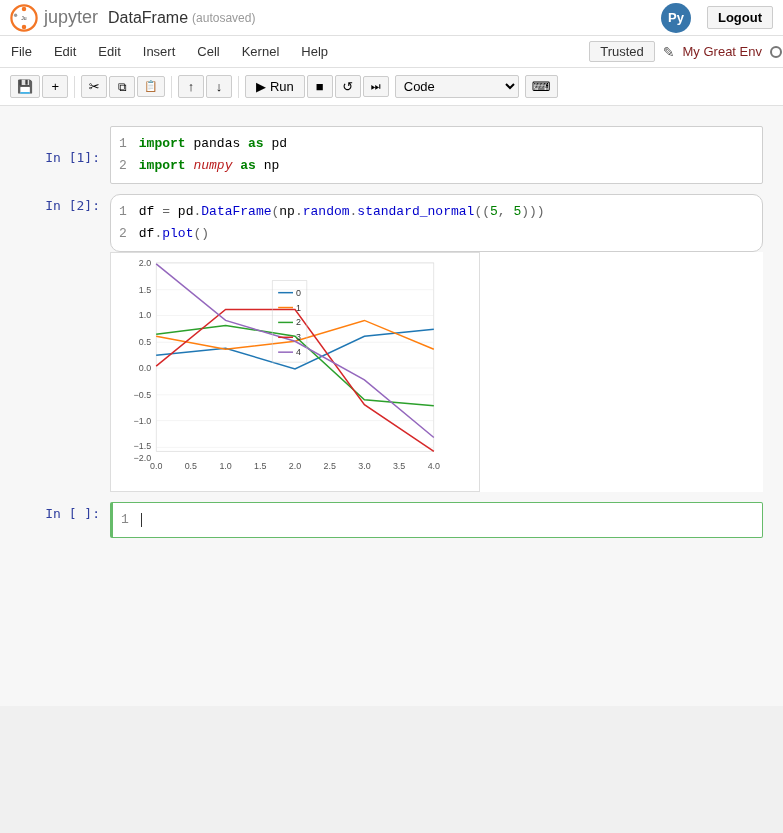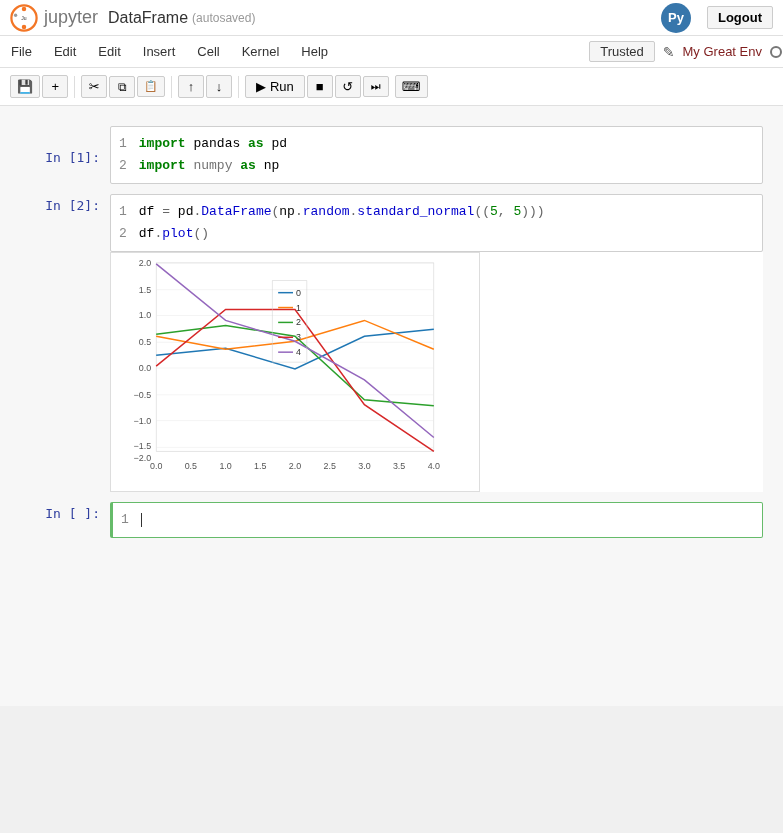--- a/index.html
+++ b/index.html
@@ -261,36 +261,41 @@
   <button class="toolbar-btn" title="Move up">↑</button>
   <button class="toolbar-btn" title="Move down">↓</button>
   <div class="toolbar-separator"></div>
   <button id="run-btn" style="border:1px solid #ccc;background:#f5f5f5;padding:3px 10px;cursor:pointer;border-radius:2px;font-size:13px;display:flex;align-items:center;gap:4px;">
     <span>▶</span>
     <span>Run</span>
   </button>
   <button class="toolbar-btn" title="Stop">■</button>
   <button class="toolbar-btn" title="Restart">↺</button>
   <button class="toolbar-btn" title="Restart &amp; Run" style="font-size:11px;">⏭</button>
+  <select id="cell-type-select" style="border:1px solid #ccc;background:#f5f5f5;padding:2px 4px;font-size:13px;border-radius:2px;cursor:pointer;margin-left:4px;">
+    <option>Code</option>
+    <option>Markdown</option>
+    <option>Raw NBConvert</option>
+  </select>
   <button class="toolbar-btn" title="Keyboard shortcuts" style="margin-left:4px;">⌨</button>
 </div>
 
 <div id="notebook-area" style="background:#f7f7f7;padding:20px 0 20px 0;min-height:600px;">
 
   <div class="cell-container" style="display:flex;align-items:center;margin:0 20px 10px 20px;">
     <div class="cell-prompt" style="width:90px;min-width:90px;text-align:right;padding-right:10px;padding-top:4px;color:#303F9F;font-size:13px;font-family:monospace;">In [1]:</div>
     <div class="cell-input" style="flex:1;background:#fff;border:1px solid #cfcfcf;border-radius:2px;padding:6px 8px;font-family:'Courier New',monospace;font-size:13px;line-height:1.7;">
       <div><span style="color:#888;margin-right:12px;user-select:none;">1</span><span class="kw" style="color:#008000;font-weight:bold;">import</span> <span style="color:#000;">pandas</span> <span class="kw" style="color:#008000;font-weight:bold;">as</span> <span style="color:#000;">pd</span></div>
-      <div><span style="color:#888;margin-right:12px;user-select:none;">2</span><span class="kw" style="color:#008000;font-weight:bold;">import</span> <span style="color:#737373;">numpy</span> <span class="kw" style="color:#008000;font-weight:bold;">as</span> <span style="color:#000;">np</span></div>
+      <div><span style="color:#888;margin-right:12px;user-select:none;">2</span><span class="kw" style="color:#008000;font-weight:bold;">import</span> <span style="color:#b91c1c;font-style:italic;">numpy</span> <span class="kw" style="color:#008000;font-weight:bold;">as</span> <span style="color:#000;">np</span></div>
     </div>
   </div>
 
   <div class="cell-container" style="display:flex;align-items:flex-start;margin:0 20px 0 20px;">
     <div class="cell-prompt" style="width:90px;min-width:90px;text-align:right;padding-right:10px;padding-top:4px;color:#303F9F;font-size:13px;font-family:monospace;">In [2]:</div>
-    <div class="cell-input" style="flex:1;background:#fff;border:1px solid #cfcfcf;border-radius:2px;padding:6px 8px;font-family:'Courier New',monospace;font-size:13px;line-height:1.7;">
+    <div class="cell-input" style="flex:1;background:#fff;border:1px solid #cfcfcf;border-radius:10px;padding:6px 8px;font-family:'Courier New',monospace;font-size:13px;line-height:1.7;">
       <div><span style="color:#888;margin-right:12px;user-select:none;">1</span><span style="color:#000;">df</span> <span style="color:#666;">=</span> <span style="color:#000;">pd</span><span style="color:#666;">.</span><span style="color:#0000cc;">DataFrame</span><span style="color:#666;">(</span><span style="color:#000;">np</span><span style="color:#666;">.</span><span style="color:#0000cc;">random</span><span style="color:#666;">.</span><span style="color:#0000cc;">standard_normal</span><span style="color:#666;">((</span><span style="color:#008000;">5</span><span style="color:#666;">,</span> <span style="color:#008000;">5</span><span style="color:#666;">)))</span></div>
       <div><span style="color:#888;margin-right:12px;user-select:none;">2</span><span style="color:#000;">df</span><span style="color:#666;">.</span><span style="color:#0000cc;">plot</span><span style="color:#666;">()</span></div>
     </div>
   </div>
 
   <div id="chart-container" style="margin-left:110px;margin-right:20px;margin-top:0;margin-bottom:10px;background:#fff;">
     <svg width="370" height="240" viewBox="0 0 370 240" style="display:block;background:#fff;border:1px solid #ddd;">
 
       <rect x="45" y="10" width="280" height="190" fill="#fff" stroke="#ccc" stroke-width="0.5"></rect>
 

